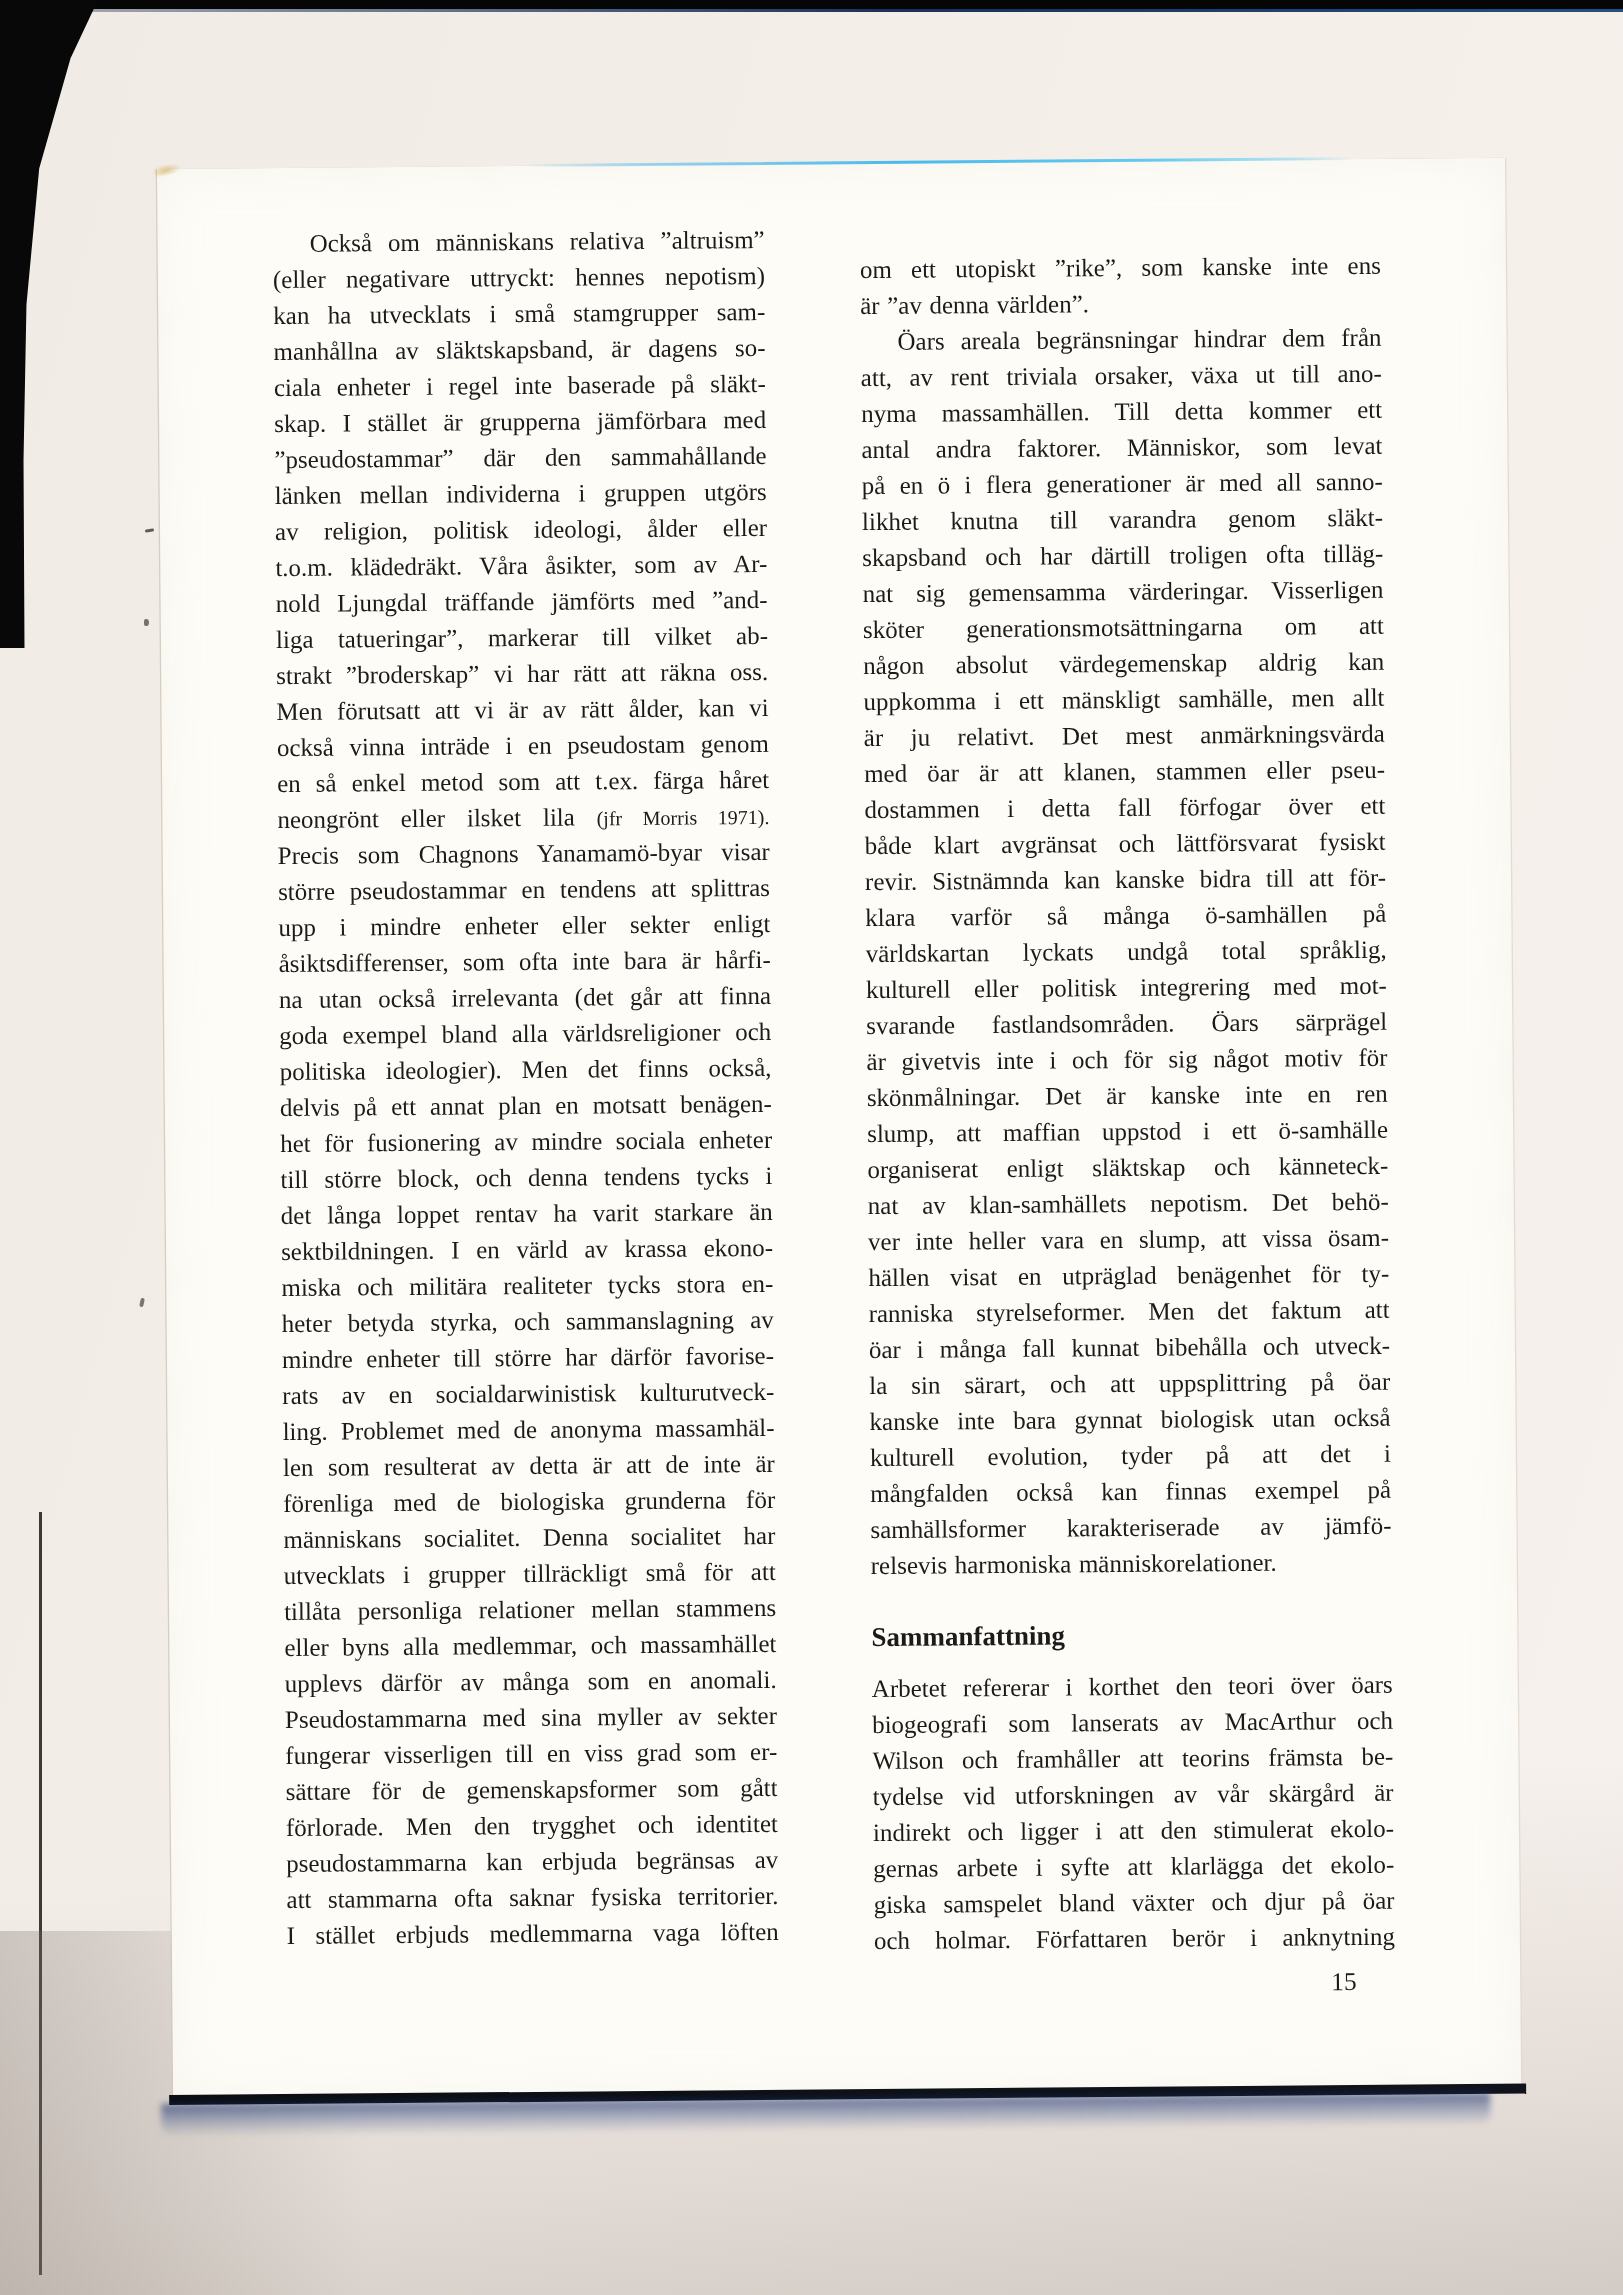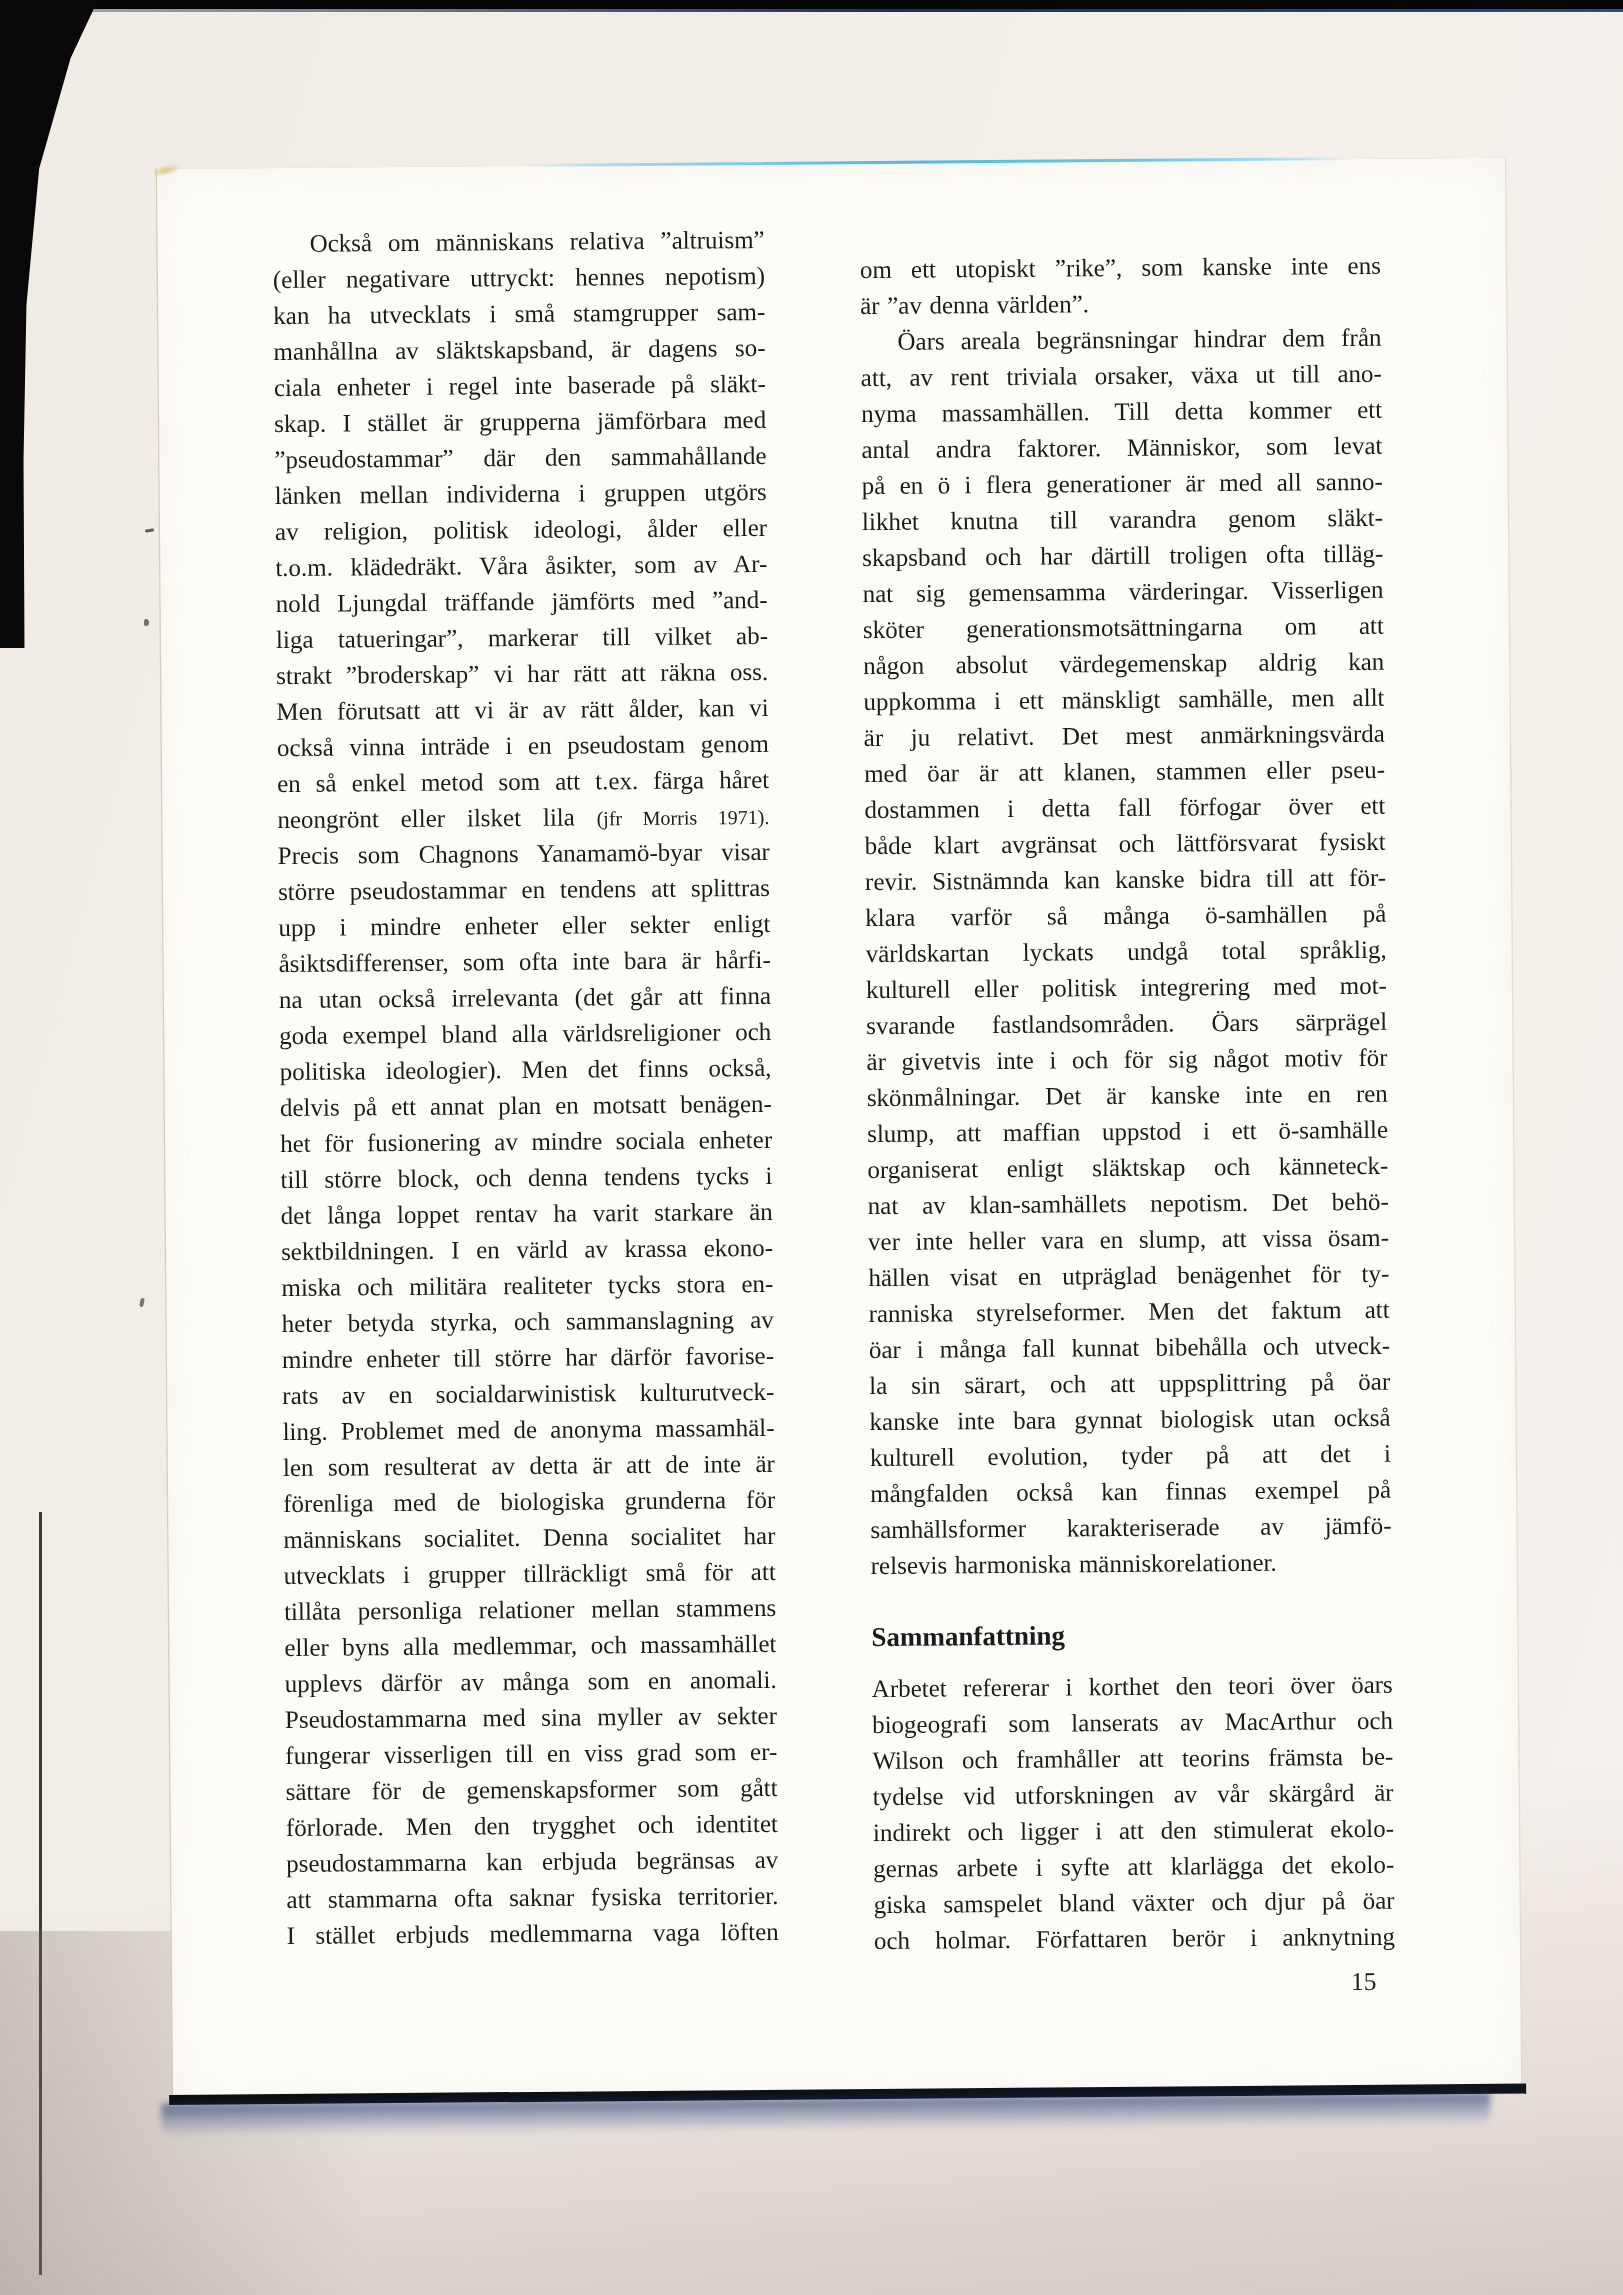--- a/index.html
+++ b/index.html
@@ -51,21 +51,21 @@
   .col { position:absolute; color:#1b1b1b; }
   .col-left  { left:115px; top:58px;  width:492px; }
   .col-right { left:702px; top:89px; width:521px; }
   .tl { height:36px; line-height:36px; font-size:25px; word-spacing:1.3px;
     text-align:justify; text-align-last:justify; overflow:hidden; }
   .tl.nj { text-align-last:left; }
   .tl.i  { padding-left:37px; }
   .tl .sm { font-size:20px; }
   .heading { margin-top:30px; height:46px; line-height:46px; margin-bottom:10.5px;
     font-weight:bold; font-size:27px; text-align:left; }
-  .page-number { left:1159px; top:1808px; width:65px; text-align:center;
+  .page-number { left:1159px; top:1808px; width:65px; text-align:left;
     font-size:25.5px; color:#1b1b1b; }
 </style>
 </head>
 <body>
 
 <div class="abs top-black"></div>
 <div class="abs top-blue"></div>
 <div class="abs corner-black"></div>
 <div class="abs left-line"></div>
 <div class="abs shade-bottom"></div>

